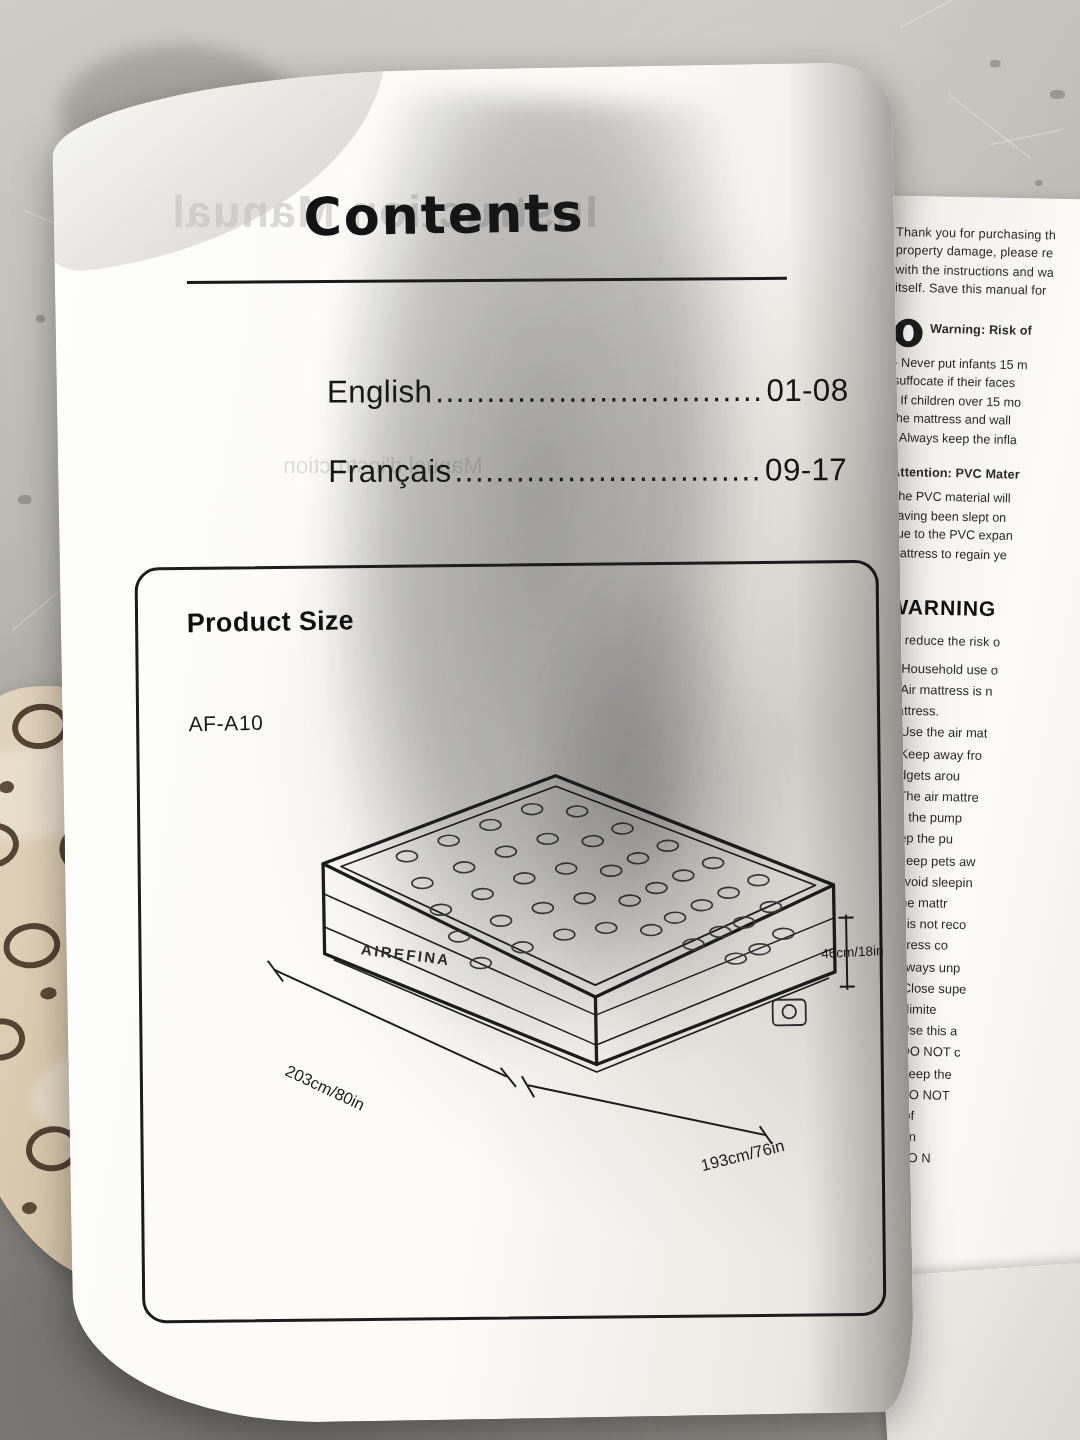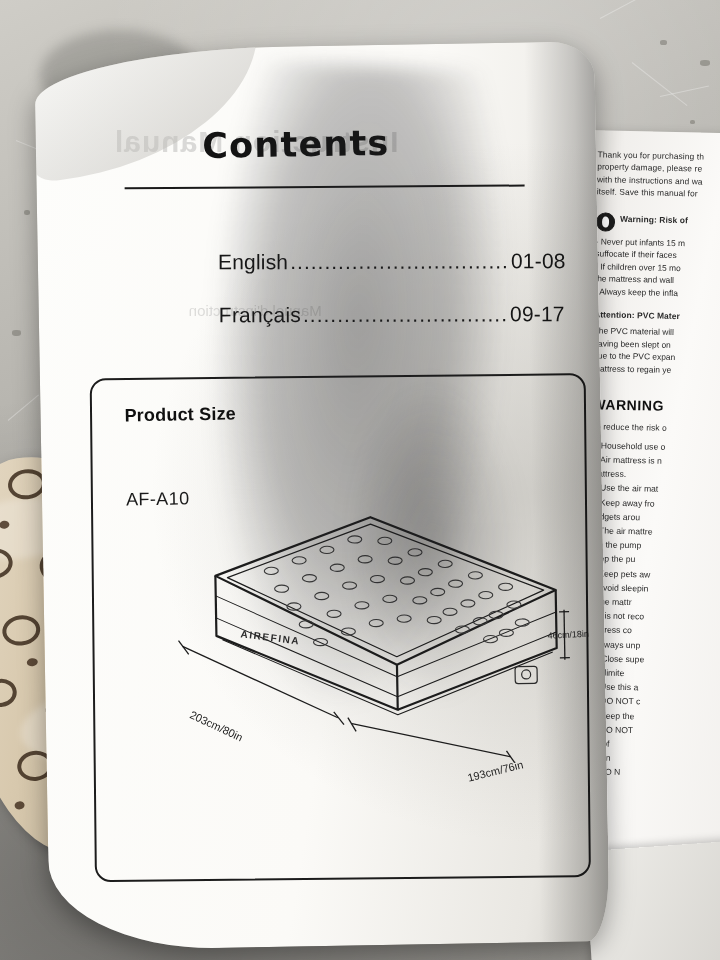--- a/index.html
+++ b/index.html
@@ -283,22 +283,22 @@
     left: 84px;
     top: 356px;
     font-size: 18px;
     font-weight: bold;
     color: #101010;
     letter-spacing: 0.2px;
   }
   .model {
     position: absolute;
     left: 84px;
-    top: 440px;
-    font-size: 18px;
+    top: 425px;
+    font-size: 14px;
     color: #1a1a1a;
     letter-spacing: 0.4px;
   }
 
   .diagram {
     position: absolute;
     left: 60px;
     top: 420px;
     width: 470px;
     height: 390px;

